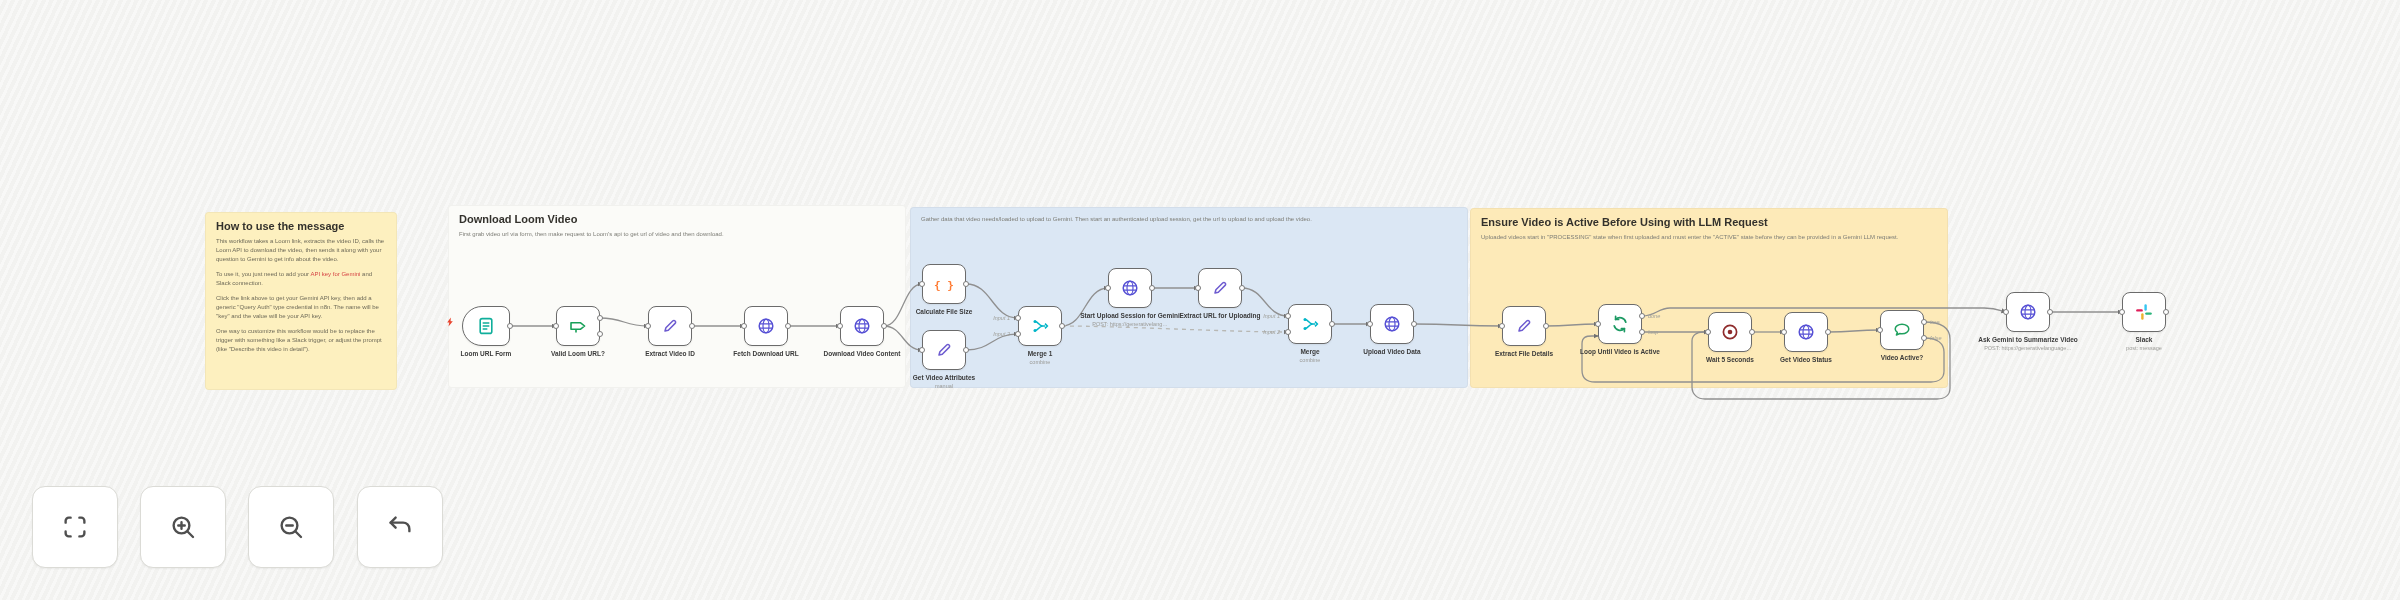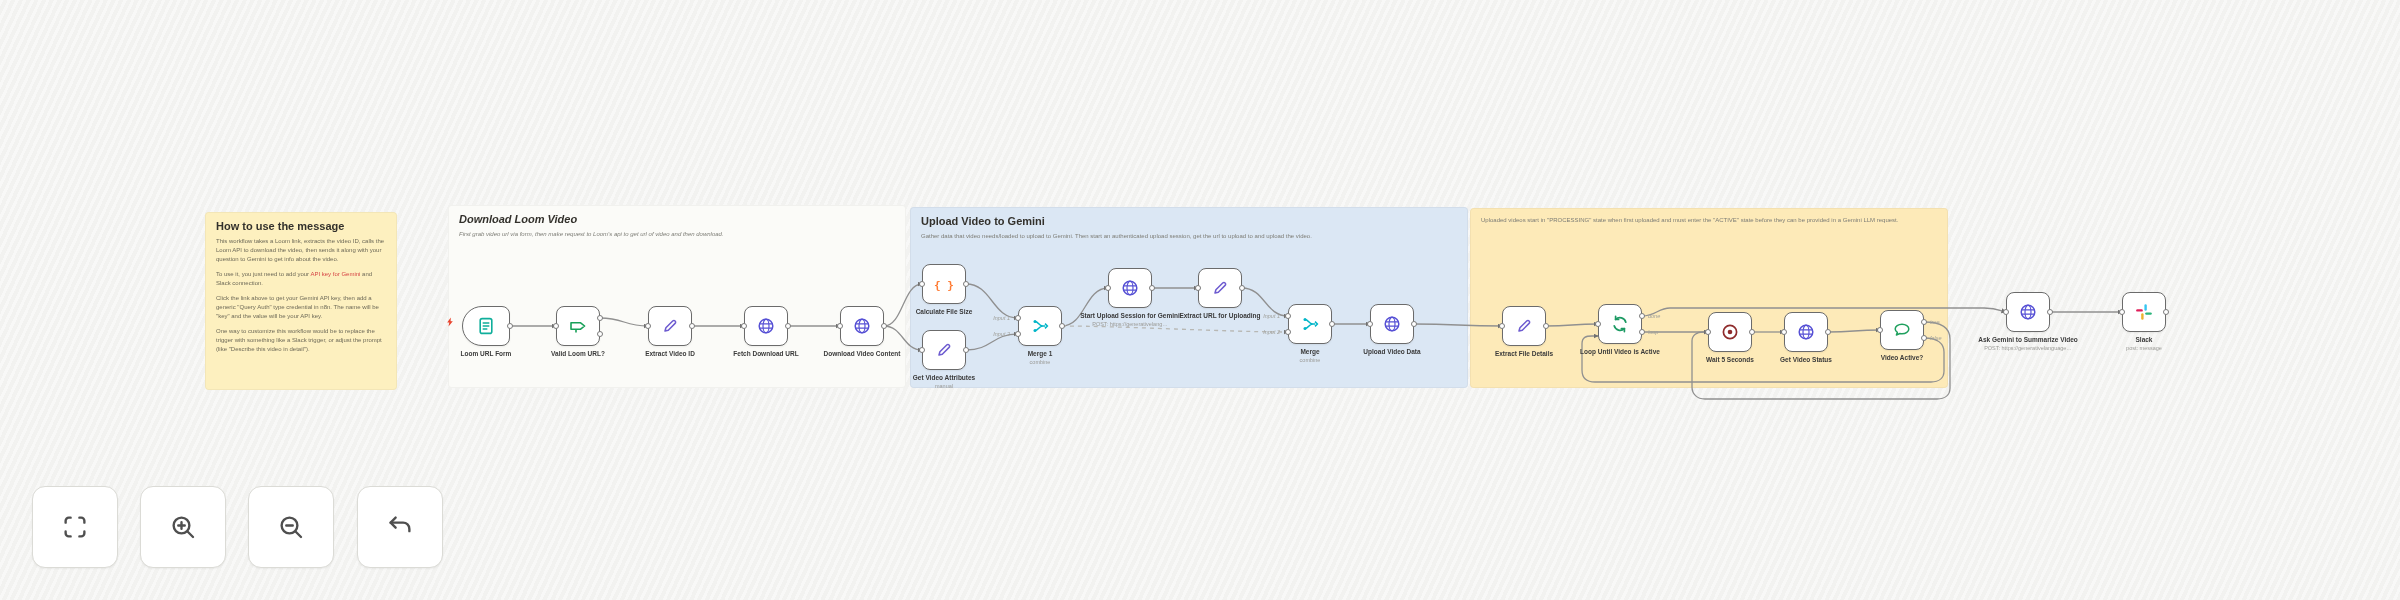--- a/index.html
+++ b/index.html
@@ -39,29 +39,29 @@
 <body>
 
 <div id="canvas">
     <div class="section" style="left: 205px; top: 212px; width: 192px; height: 178px; background: rgb(253, 240, 191);">
       <h3>How to use the message</h3>
       <p class="note-p"><span>This workflow takes a Loom link, extracts the video ID, calls the Loom API to download the video, then sends it along with your question to Gemini to get info about the video.</span></p>
       <p class="note-p"><span>To use it, you just need to add your </span><span class="red">API key for Gemini</span><span> and Slack connection.</span></p>
       <p class="note-p"><span>Click the link above to get your Gemini API key, then add a generic "Query Auth" type credential in n8n. The name will be "key" and the value will be your API key.</span></p>
       <p class="note-p"><span>One way to customize this workflow would be to replace the trigger with something like a Slack trigger, or adjust the prompt (like "Describe this video in detail").</span></p>
     </div>
-    <div class="section" style="left: 448px; top: 205px; width: 458px; height: 183px; background: rgb(251, 251, 248); font-style: italic;">
+    <div class="section" style="left: 448px; top: 205px; width: 458px; height: 183px; background: rgb(251, 251, 248);">
       <h3>Download Loom Video</h3>
       <p class="desc">First grab video url via form, then make request to Loom's api to get url of video and then download.</p>
     </div>
     <div class="section" style="left: 910px; top: 207px; width: 558px; height: 181px; background: rgb(219, 231, 244);">
-      <h3>Upload Video to Gemini</h3>
       <p class="desc">Gather data that video needs/loaded to upload to Gemini. Then start an authenticated upload session, get the url to upload to and upload the video.</p>
     </div>
     <div class="section" style="left: 1470px; top: 208px; width: 478px; height: 180px; background: rgb(253, 234, 184);">
+      <h3>Ensure Video is Active Before Using with LLM Request</h3>
       <p class="desc">Uploaded videos start in "PROCESSING" state when first uploaded and must enter the "ACTIVE" state before they can be provided in a Gemini LLM request.</p>
     </div>
     <svg id="edges" viewBox="0 0 2400 600">
       <defs>
         <marker id="arw" markerWidth="6" markerHeight="6" refX="4.5" refY="2.5" orient="auto" markerUnits="userSpaceOnUse">
           <path d="M0 0L5 2.5 0 5z" fill="#707070"></path>
         </marker>
       </defs>
       <path d="M510 326 C 533 326, 533 326, 556 326" fill="none" stroke="#909090" stroke-width="1.3" marker-end="url(#arw)"></path>
       <path d="M600 318 C 624 318, 624 326, 648 326" fill="none" stroke="#909090" stroke-width="1.3" marker-end="url(#arw)"></path>

